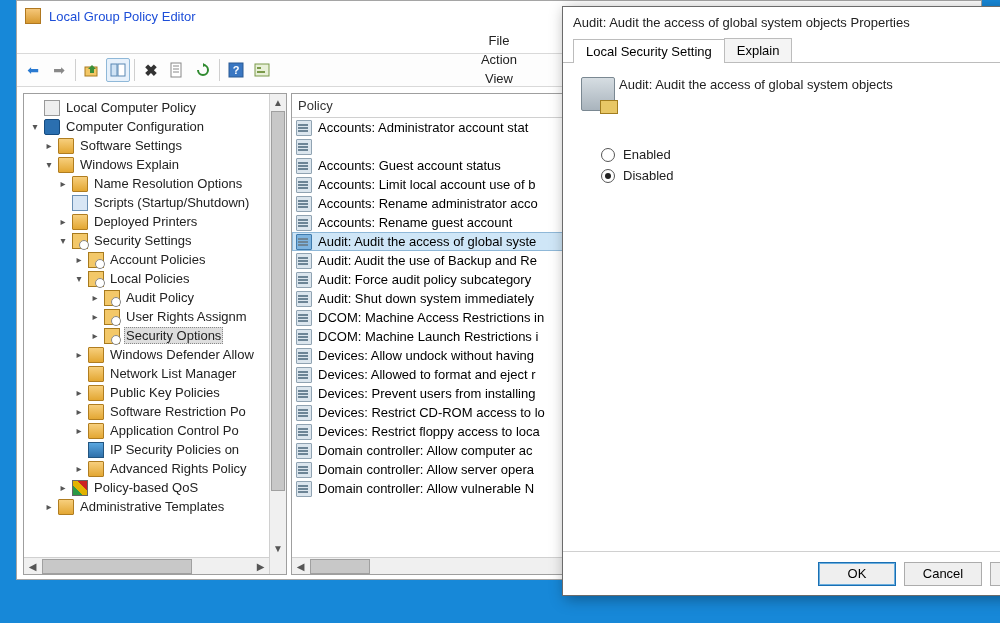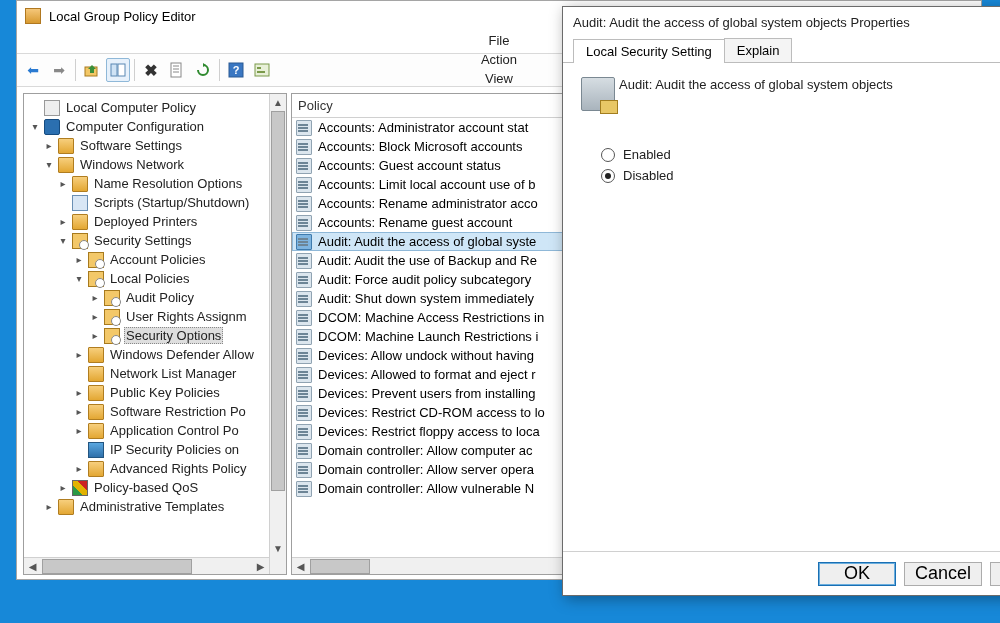--- a/index.html
+++ b/index.html
@@ -5,21 +5,21 @@
   * { box-sizing: border-box; font-family: "Segoe UI", Tahoma, Arial, sans-serif; }
   html, body { margin:0; padding:0; width:1000px; height:623px; background:#1788d8; overflow:hidden; }
 
   
   .gpedit-window {
     position:absolute; top:0; left:16px; width:966px; height:580px;
     background:#fff; border:1px solid #a5a5a5;
   }
   .titlebar {
     height:30px; display:flex; align-items:center; padding:0 8px;
-    color:#000000; font-size:13px;
+    color:#1d4ed8; font-size:13px;
   }
   .titlebar .appicon {
     width:16px; height:16px; margin-right:8px; display:inline-block;
     background:linear-gradient(#f5c77a,#d89a30); border:1px solid #b07820;
   }
   .menubar {
     height:22px; display:flex; align-items:center; padding:0 6px; font-size:13px; color:#222;flex-direction:column;
   }
   .menubar span { padding:2px 10px; border-radius:2px; }
   .toolbar {
@@ -89,21 +89,21 @@
   .tab { padding:4px 12px; border:1px solid #bcbcbc; border-bottom:none; background:#f4f4f4; margin-right:-1px; }
   .tab.active { background:#fff; position:relative; top:1px; }
   .dlg-body { flex:1; padding:14px 18px; font-size:13px; color:#222; }
   .dlg-body .policy-row{ display:flex; align-items:flex-start; gap:4px; margin-bottom:36px;}
   .dlg-body .server-icon{ width:34px;height:34px; background:linear-gradient(#d6dde2,#a9b4bd); border:1px solid #7a8892; border-radius:2px; position:relative; flex:0 0 auto;}
   .dlg-body .server-icon::after{content:"";position:absolute;right:-4px;bottom:-4px;width:16px;height:12px;background:#e8c766;border:1px solid #a27d1f;}
   .radio-row{ display:flex; align-items:flex-end; gap:8px; margin:6px 0 6px 20px; }
   .radio-outer{ width:14px;height:14px;border:1px solid #555;border-radius:50%;display:flex;align-items:center;justify-content:center;}
   .radio-dot{ width:6px;height:6px;background:#222;border-radius:50%; }
   .dlg-buttons { height:44px; border-top:1px solid #d0d0d0; display:flex; align-items:center; justify-content:flex-end; gap:8px; padding:0 12px; }
-  .win-btn { width:78px; height:24px; font-size:18px; background:#efefef; border:1px solid #acacac; display:flex; align-items:center; justify-content:center; }
+  .win-btn { width:78px; height:24px; font-size:13px; background:#efefef; border:1px solid #acacac; display:flex; align-items:center; justify-content:center; }
   .win-btn.default { border:1px solid #1a6fb3; box-shadow:0 0 0 1px #6aaede inset; }
 
   
   .ico-arrow-left{color:#2a7ad1;font-size:14px;}
   .ico-arrow-right{color:#888;font-size:14px;}
 </style>
 </head>
 <body>
 
 <div class="gpedit-window">
@@ -186,21 +186,21 @@
             <span class="tlabel">Computer Configuration</span>
           </div>
         <div class="tree-row lvl1">
             <span class="twisty">▸</span>
             <span class="ticon icon-folder"></span>
             <span class="tlabel">Software Settings</span>
           </div>
         <div class="tree-row lvl1">
             <span class="twisty">▾</span>
             <span class="ticon icon-folder"></span>
-            <span class="tlabel">Windows Network</span>
+            <span class="tlabel">Windows Explain</span>
           </div>
         <div class="tree-row lvl2">
             <span class="twisty">▸</span>
             <span class="ticon icon-folder"></span>
             <span class="tlabel">Name Resolution Options</span>
           </div>
         <div class="tree-row lvl2">
             <span class="twisty"></span>
             <span class="ticon icon-file"></span>
             <span class="tlabel">Scripts (Startup/Shutdown)</span>
@@ -305,21 +305,20 @@
           <span>Policy</span>
           <span class="sort">▲</span>
         </div>
         <div id="policy-list">
             <div class="list-item">
               <span class="licon"></span>
               <span>Accounts: Administrator account stat</span>
             </div>
             <div class="list-item">
               <span class="licon"></span>
-              <span>Accounts: Block Microsoft accounts</span>
             </div>
             <div class="list-item">
               <span class="licon"></span>
               <span>Accounts: Guest account status</span>
             </div>
             <div class="list-item">
               <span class="licon"></span>
               <span>Accounts: Limit local account use of b</span>
             </div>
             <div class="list-item">

